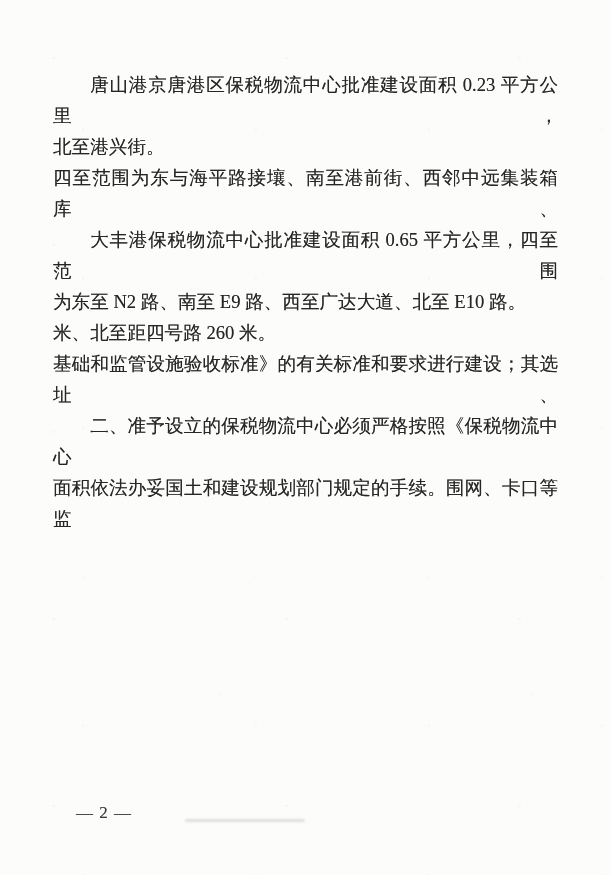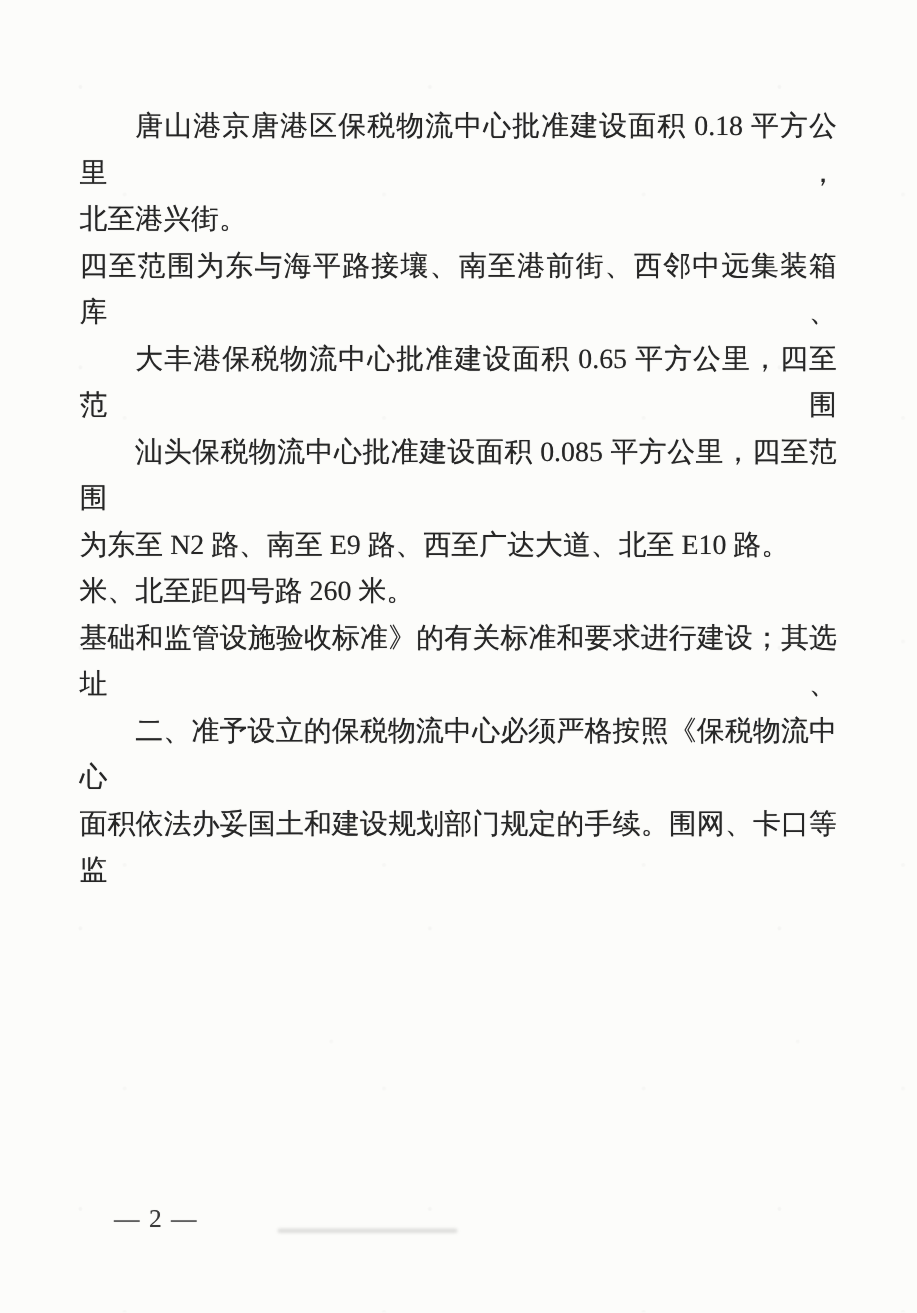--- a/index.html
+++ b/index.html
@@ -59,32 +59,31 @@
     border-radius: 2px;
     filter: blur(1px);
   }
 </style>
 </head>
 <body>
 
 <div class="doc">
 
   <p class="para">
-    <span class="ln fl jf">唐山港京唐港区保税物流中心批准建设面积 0.18 平方公里，</span>
+    <span class="ln fl jf">唐山港京唐港区保税物流中心批准建设面积 0.23 平方公里，</span>
     <span class="ln">北至港兴街。</span>
     <span class="ln jf">四至范围为东与海平路接壤、南至港前街、西邻中远集装箱库、</span>
   </p>
 
   <p class="para">
     <span class="ln fl jf">大丰港保税物流中心批准建设面积 0.65 平方公里，四至范围</span>
   </p>
 
 
   <p class="para">
-    <span class="ln fl jf">汕头保税物流中心批准建设面积 0.085 平方公里，四至范围</span>
     <span class="ln">为东至 N2 路、南至 E9 路、西至广达大道、北至 E10 路。</span>
   </p>
 
   <p class="para">
     <span class="ln">米、北至距四号路 260 米。</span>
   </p>
 
   <p class="para">
     <span class="ln jf">基础和监管设施验收标准》的有关标准和要求进行建设；其选址、</span>
     <span class="ln fl jf">二、准予设立的保税物流中心必须严格按照《保税物流中心</span>

